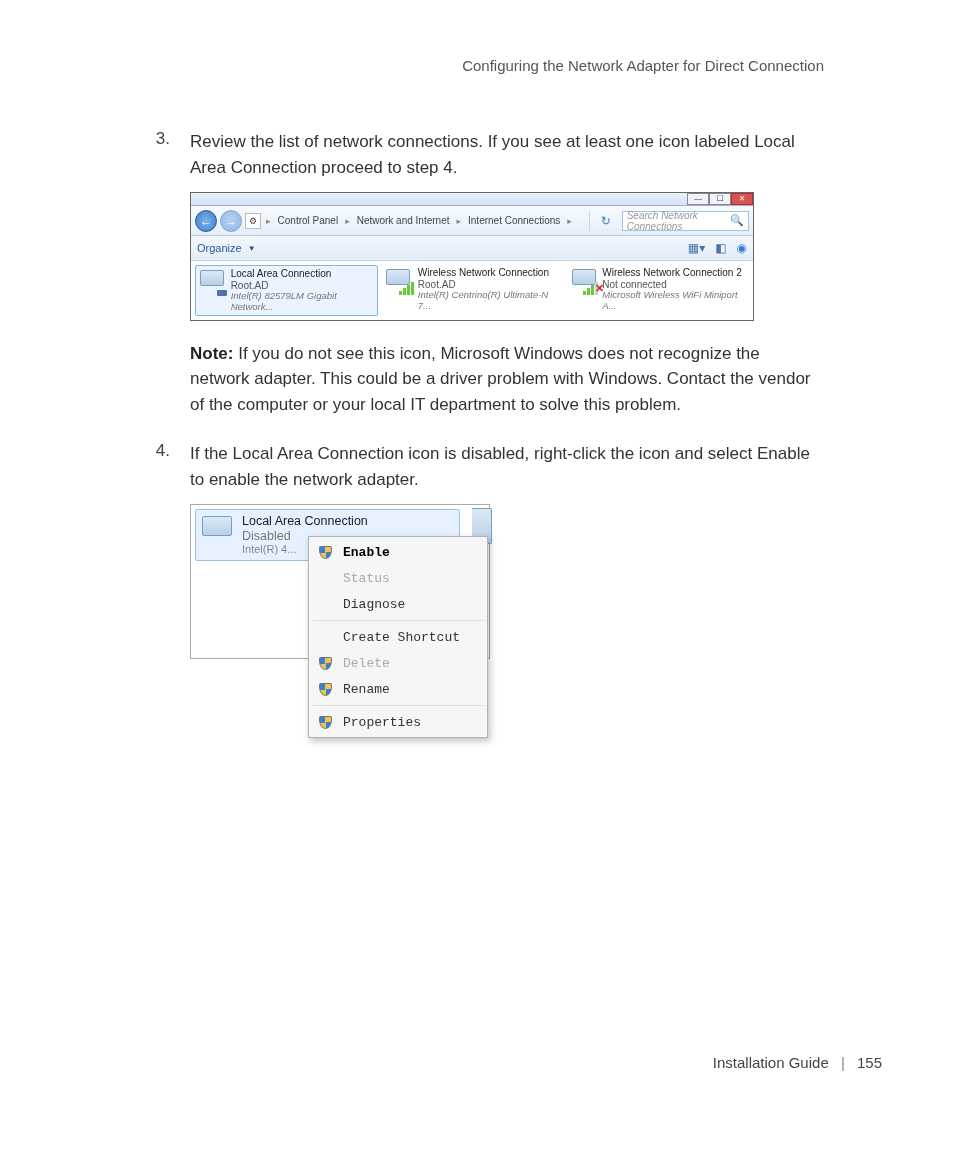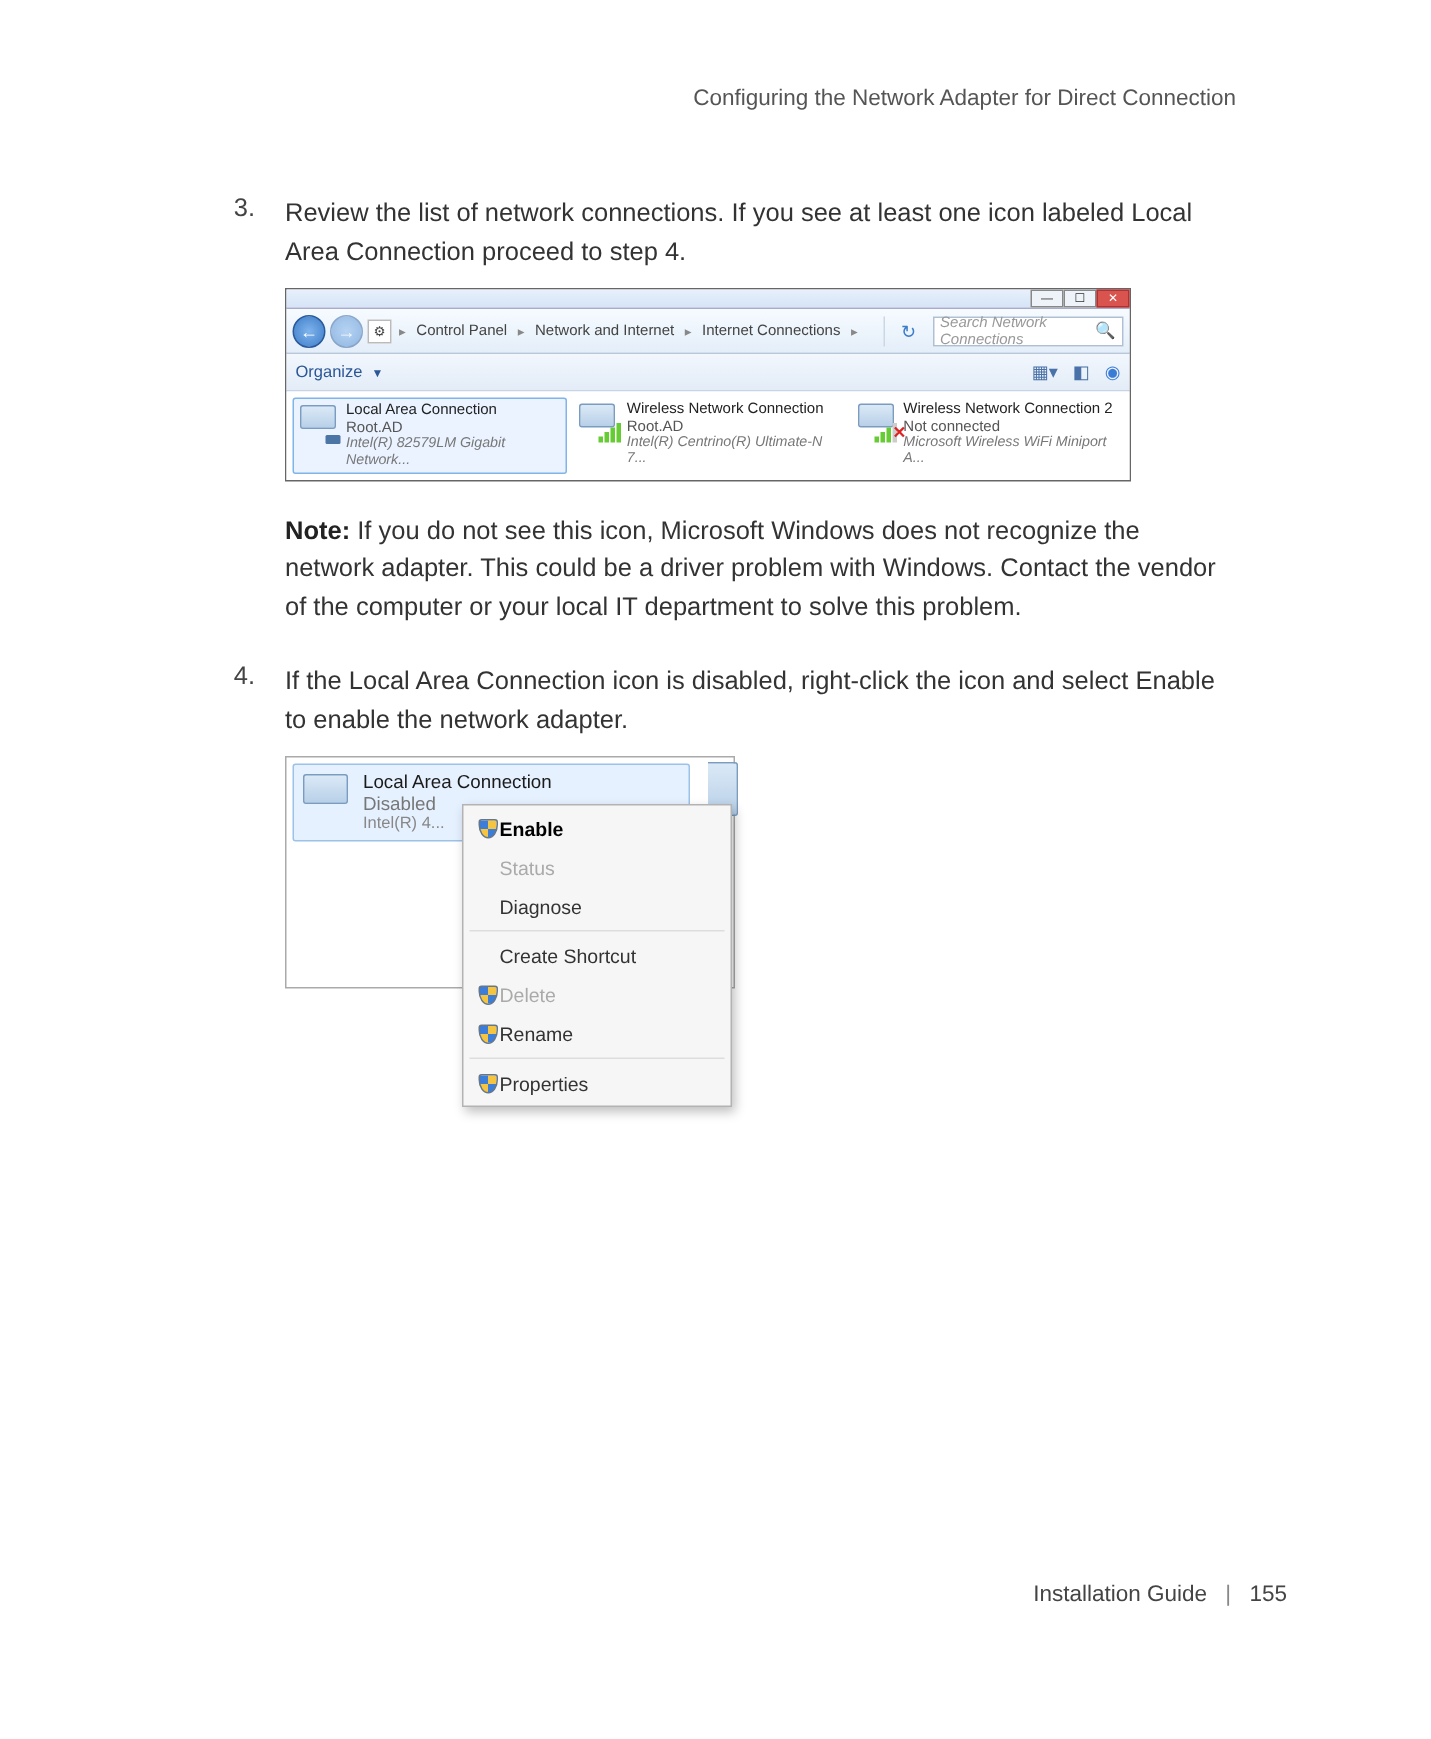--- a/index.html
+++ b/index.html
@@ -236,22 +236,24 @@
     border: 1px solid #b3b3b3;
     box-shadow: 2px 3px 7px rgba(0,0,0,.25);
     z-index: 5;
     padding: 2px;
   }
   .cm-item {
     display: flex;
     align-items: center;
     height: 26px;
     padding: 0 8px 0 6px;
+    gap: 10px;
     font-size: 13px;
     color: #333;
+    font-family: Liberation Mono, monospace;
   }
   .cm-item.sep {
     height: 0;
     border-top: 1px solid #ddd;
     margin: 3px 2px;
     padding: 0;
   }
   .cm-item.disabled { color: #aaa; }
   .cm-item.bold { font-weight: bold; color: #000; }
   .cm-icon {
@@ -265,21 +267,21 @@
     background: conic-gradient(#f5c542 0 25%, #3c7dd9 0 50%, #f5c542 0 75%, #3c7dd9 0 100%);
     border-radius: 2px 2px 50% 50% / 2px 2px 70% 70%;
     border: 1px solid #678;
   }
   .footer {
     position: absolute;
     bottom: 88px;
     left: 0;
     width: 100%;
     text-align: right;
-    padding-right: 96px;
+    padding-right: 72px;
     font-size: 15px;
     color: #444;
   }
   .footer .bar { color: #888; padding: 0 8px; }
 </style>
 </head>
 <body>
 
 <div class="header-line">Configuring the Network Adapter for Direct Connection</div>
 

